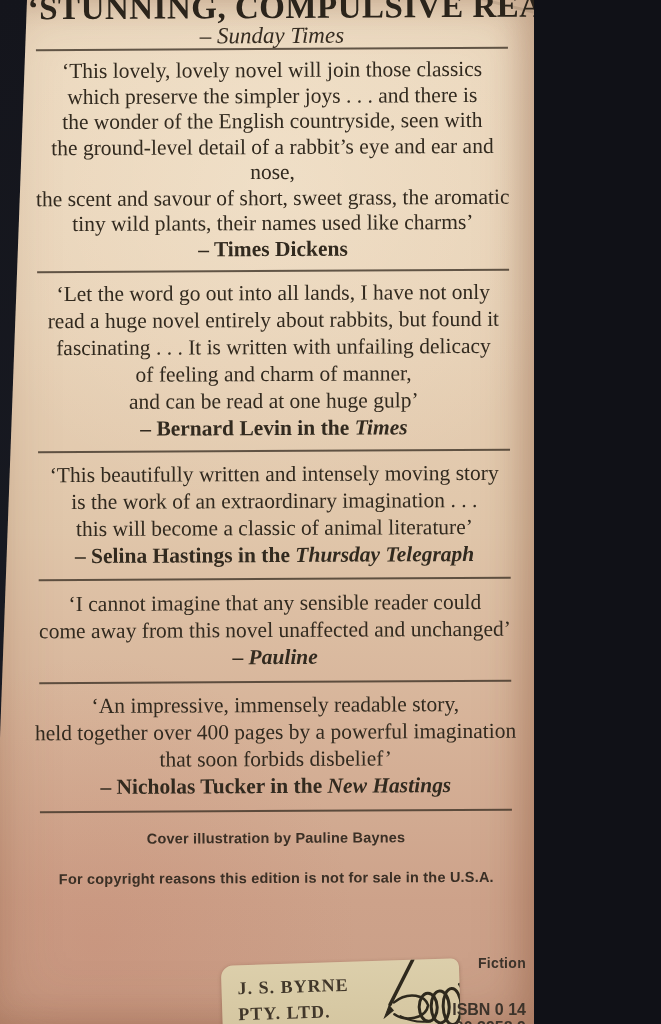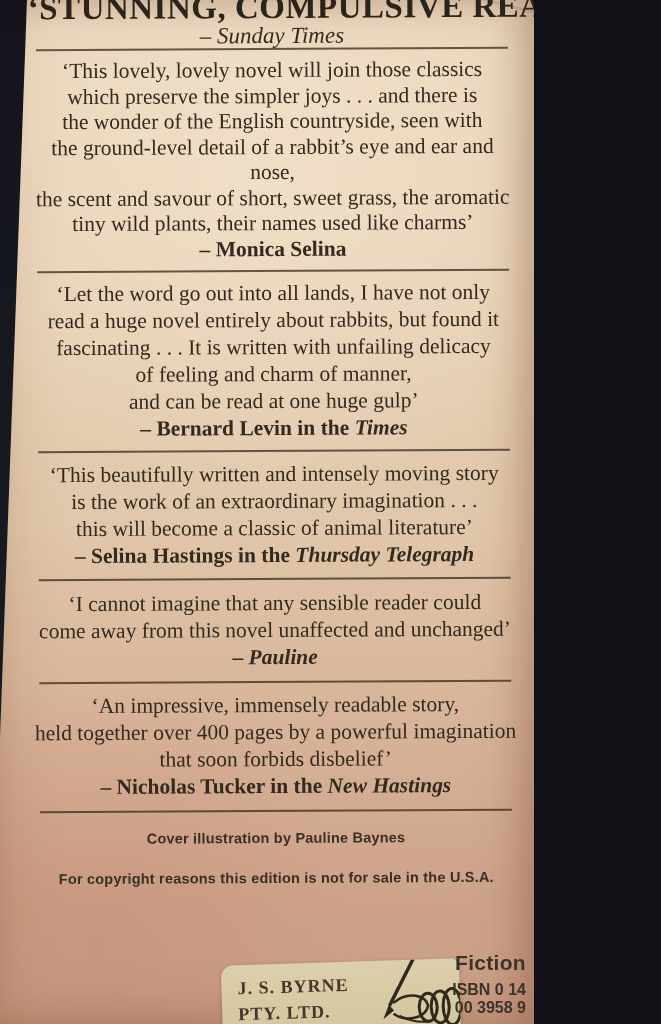--- a/index.html
+++ b/index.html
@@ -42,22 +42,22 @@
            background:linear-gradient(180deg,#dccfab,#d3c49e);
            border-radius:12px 8px 0 0;transform:rotate(-1.8deg);
            box-shadow:0 1px 4px rgba(80,50,30,.35);overflow:hidden;}
   .sticker-text{position:absolute;left:16px;top:10px;text-align:left;
                 font-family:"Liberation Serif", serif;font-weight:700;font-size:18px;
                 letter-spacing:1px;color:#41372a;line-height:26px;white-space:nowrap;}
   .sticker-art{position:absolute;right:-6px;top:-2px;}
   
   .corner{position:absolute;right:8px;top:953px;text-align:right;
           font-family:"Liberation Sans", sans-serif;font-weight:700;color:#3c332a;}
-  .corner .cat{font-size:21px;line-height:20px;letter-spacing:.3px;}
-  .corner .isbn1{font-size:16px;line-height:18px;margin-top:8px;}
+  .corner .cat{font-size:14px;line-height:20px;letter-spacing:.3px;}
+  .corner .isbn1{font-size:16px;line-height:18px;margin-top:28px;}
   .corner .isbn2{font-size:16px;line-height:18px;}
 </style>
 </head>
 <body>
 
 <div class="stage">
   <div class="paper">
     <div class="crease"></div>
 
     <div class="content">
@@ -67,21 +67,21 @@
 
       <hr class="rule">
 
       <div class="quote q1">
         <div>‘This lovely, lovely novel will join those classics</div>
         <div>which preserve the simpler joys . . . and there is</div>
         <div>the wonder of the English countryside, seen with</div>
         <div>the ground-level detail of a rabbit’s eye and ear and nose,</div>
         <div>the scent and savour of short, sweet grass, the aromatic</div>
         <div>tiny wild plants, their names used like charms’</div>
-        <div class="attr"><span>– Monica Selina</span><span class="src"></span></div>
+        <div class="attr"><span>– Times Dickens</span><span class="src"></span></div>
       </div>
 
       <hr class="rule">
 
       <div class="quote q2">
         <div>‘Let the word go out into all lands, I have not only</div>
         <div>read a huge novel entirely about rabbits, but found it</div>
         <div>fascinating . . . It is written with unfailing delicacy</div>
         <div>of feeling and charm of manner,</div>
         <div>and can be read at one huge gulp’</div>

